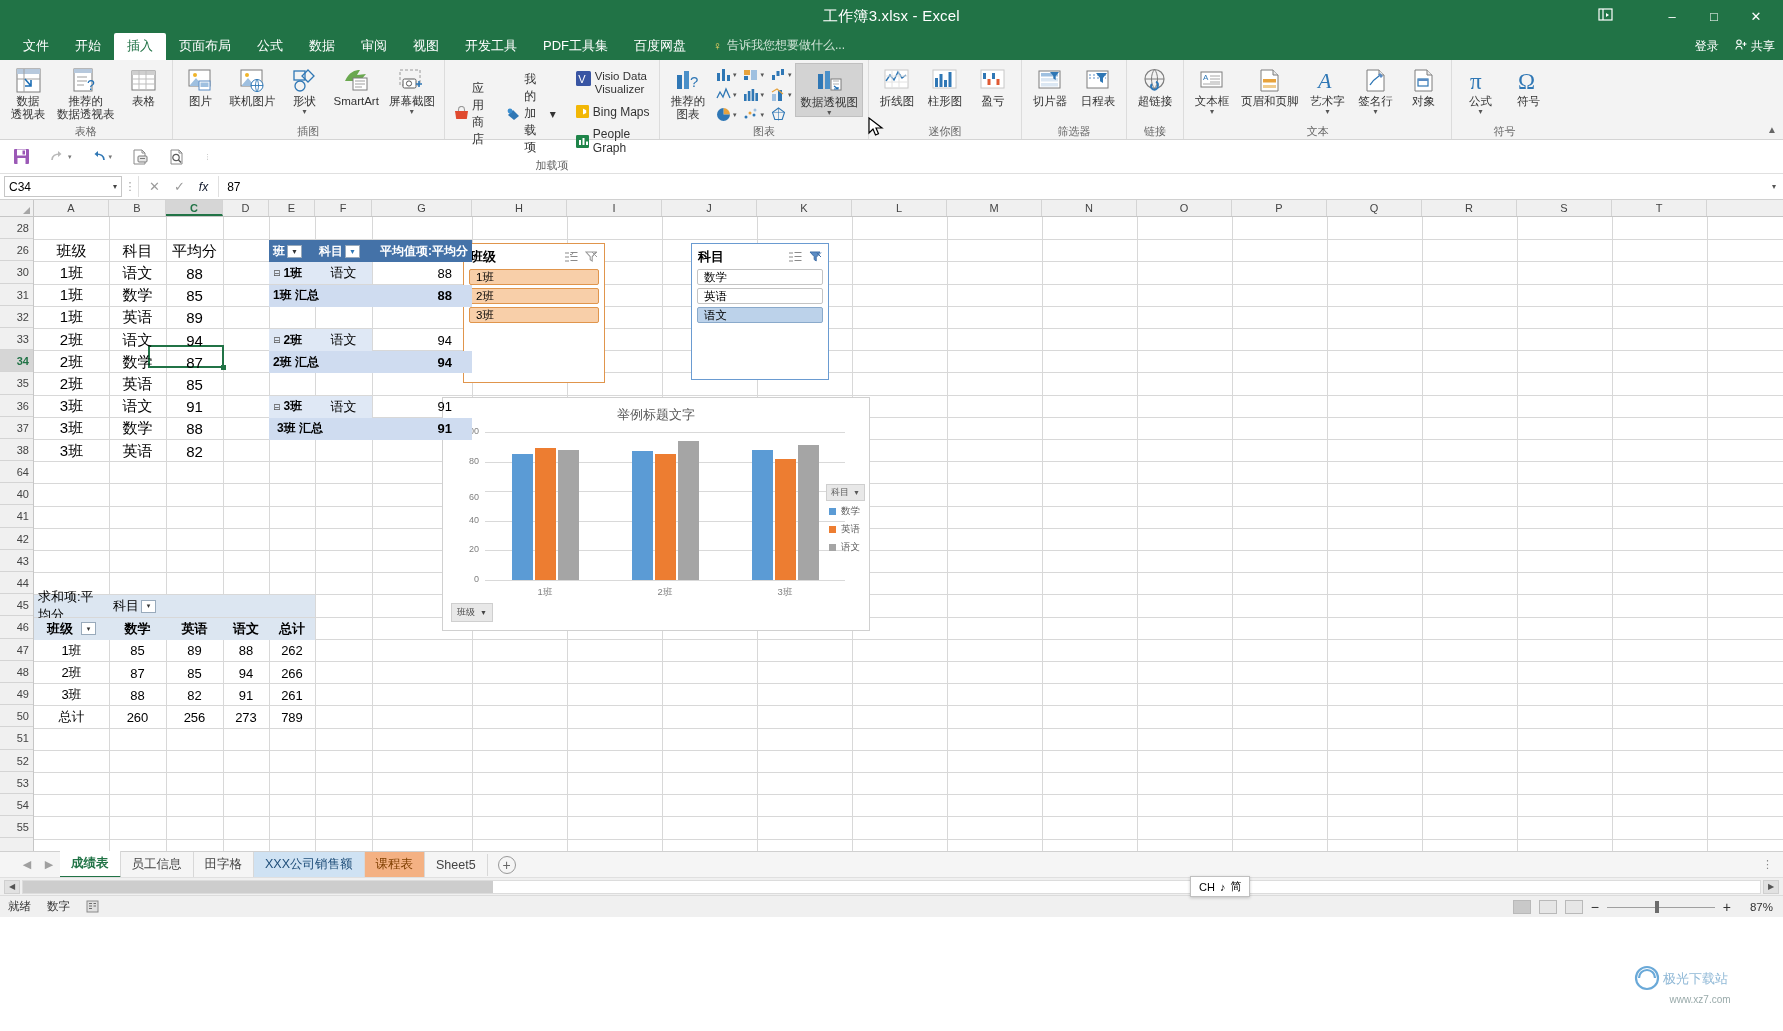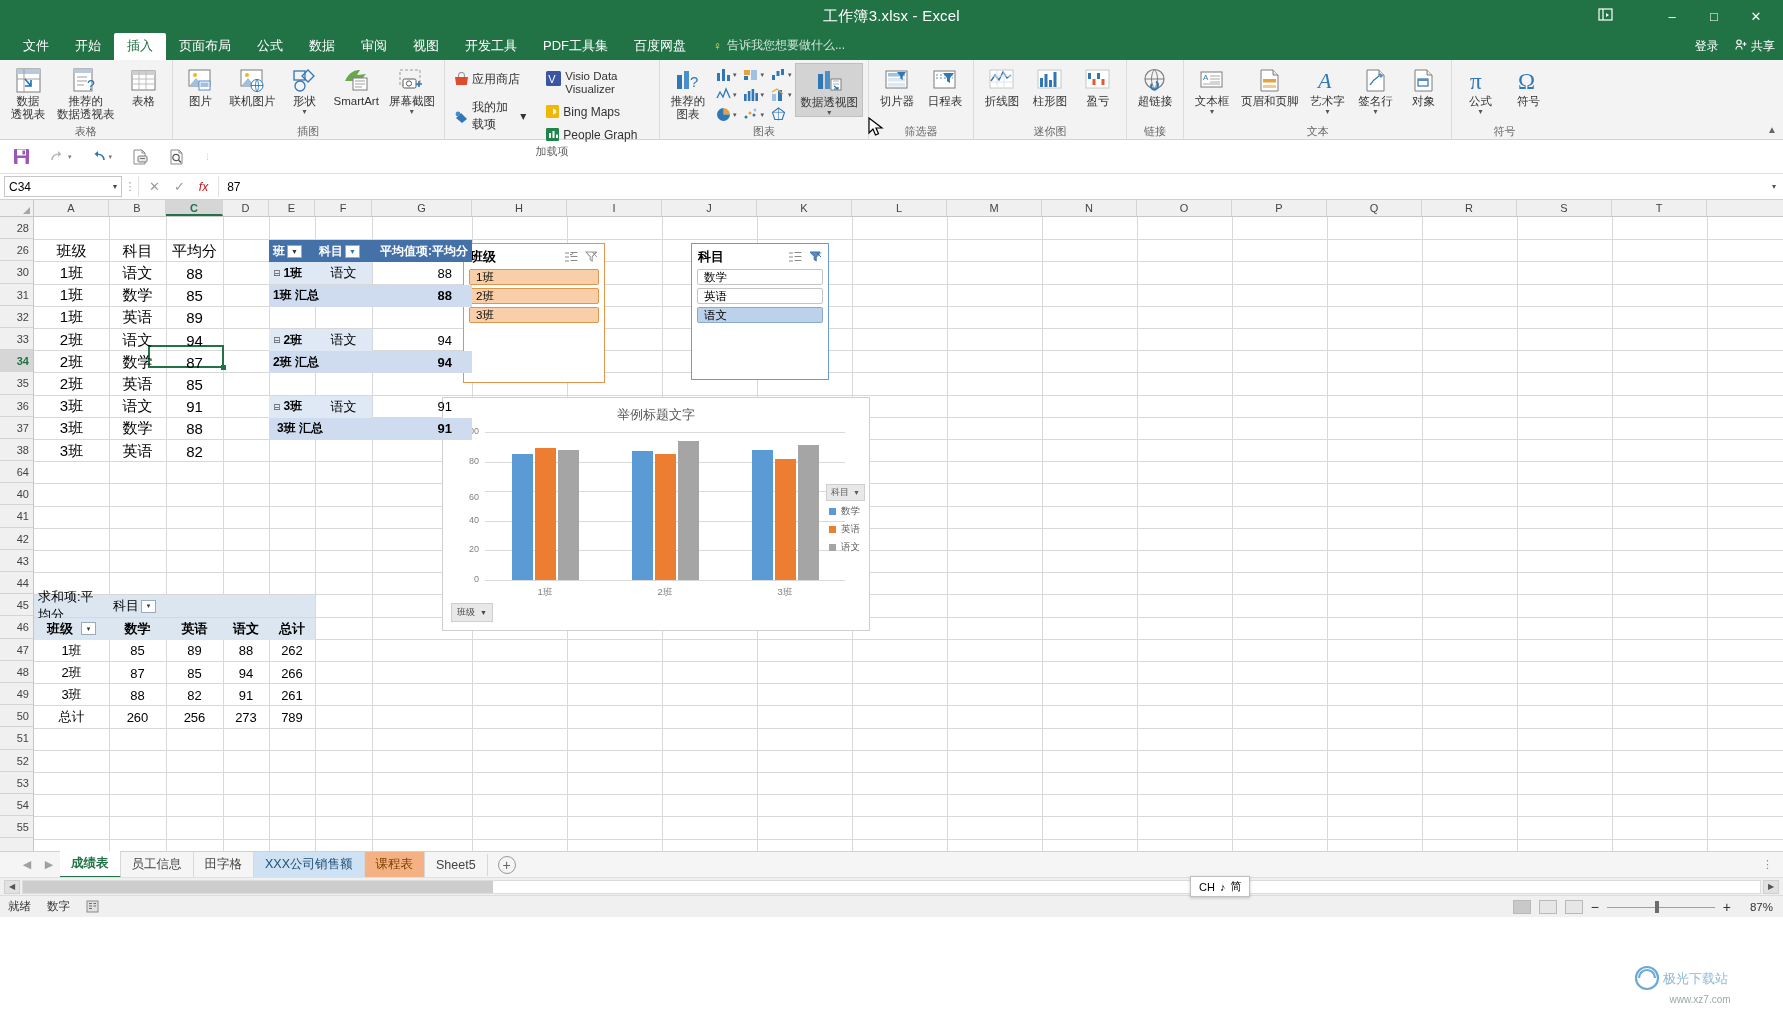--- a/index.html
+++ b/index.html
@@ -60,21 +60,21 @@
   
   .fbar { height:26px; background:#fff; display:flex; align-items:center;
     border-bottom:1px solid #d0d0d0; }
   .namebox { width:118px; height:21px; margin-left:4px; border:1px solid #c6c6c6;
     background:#fff; display:flex; align-items:center; padding:0 4px;
     font-size:12px; justify-content:space-between; }
   .namebox .car { font-size:8px; color:#444; }
   .fb-dots { width:16px; text-align:center; color:#999; font-size:11px; }
   .fb-icons { display:flex; align-items:center; gap:14px; padding:0 10px;
     color:#9a9a9a; font-size:13px; border-left:1px solid #e0e0e0; height:21px; }
-  .fb-icons .fx { font-style:italic; color:#b91c1c; font-size:12px; }
+  .fb-icons .fx { font-style:italic; color:#0f172a; font-size:12px; }
   .fb-input { flex:1; height:21px; border-left:1px solid #e0e0e0; display:flex;
     align-items:center; padding-left:8px; font-size:12px; }
   .fb-exp { width:18px; text-align:center; color:#555; font-size:8px; }
 
   
   .gridwrap { position:relative; height:651px; overflow:hidden; background:#fff; }
   .colhdr { display:flex; height:17px; background:#f0f0f0;
     border-bottom:1px solid #c6c6c6; }
   .corner { width:34px; border-right:1px solid #c6c6c6; background:#f0f0f0;
     position:relative; }
@@ -325,21 +325,21 @@
         </span>
         <span class="lb">屏幕截图</span>
         <span class="car">▾</span>
       </div>
     </div>
     <div class="glabel">插图</div>
   </div>
 
   <div class="rgroup" style="width:215px">
     <div class="gbody" style="flex-direction:row; align-items:flex-start; padding-top:3px">
-      <div style="display:flex;flex-direction:column;gap:7px;padding-top:3px">
+      <div style="display:flex;flex-direction:row;gap:7px;padding-top:3px">
         <div class="smallbtn">
           <span>
             <svg width="15" height="15" viewBox="0 0 15 15">
                 <path d="M1 5h13l-1.2 8H2.2z" fill="#e04a2f"></path>
                 <path d="M4.5 5V3.4a3 3 0 016 0V5" fill="none" stroke="#9a9a9a" stroke-width="1.1"></path>
               </svg>
           </span>
           <span>应用商店</span>
         </div>
         <div class="smallbtn">
@@ -490,20 +490,60 @@
       </div>
     </div>
     <div class="glabel">图表</div>
   </div>
 
   <div class="rgroup">
     <div class="gbody">
       <div class="bigbtn">
         <span class="ic">
           <svg width="27" height="27" viewBox="0 0 27 27">
+              <rect x="2" y="3" width="23" height="18" fill="#fff" stroke="#c8c8c8"></rect>
+              <path d="M3 14l4-6 4 5 4-8 4 6 4-3" fill="none" stroke="#2f77b5" stroke-width="1.4"></path>
+              <path d="M2 9h23M2 15h23M9 3v18M16 3v18" stroke="#e2e2e2"></path>
+            </svg>
+        </span>
+        <span class="lb">折线图</span>
+      </div>
+      <div class="bigbtn">
+        <span class="ic">
+          <svg width="27" height="27" viewBox="0 0 27 27">
+              <rect x="2" y="3" width="23" height="18" fill="#fff" stroke="#c8c8c8"></rect>
+              <rect x="4" y="11" width="3" height="9" fill="#2f77b5"></rect>
+              <rect x="8.5" y="7" width="3" height="13" fill="#2f77b5"></rect>
+              <rect x="13" y="13" width="3" height="7" fill="#2f77b5"></rect>
+              <rect x="17.5" y="5" width="3" height="15" fill="#2f77b5"></rect>
+            </svg>
+        </span>
+        <span class="lb">柱形图</span>
+      </div>
+      <div class="bigbtn">
+        <span class="ic">
+          <svg width="27" height="27" viewBox="0 0 27 27">
+              <rect x="2" y="3" width="23" height="18" fill="#fff" stroke="#c8c8c8"></rect>
+              <rect x="4" y="6" width="3" height="6" fill="#2f77b5"></rect>
+              <rect x="8.5" y="12" width="3" height="6" fill="#e05a33"></rect>
+              <rect x="13" y="6" width="3" height="6" fill="#2f77b5"></rect>
+              <rect x="17.5" y="12" width="3" height="6" fill="#e05a33"></rect>
+            </svg>
+        </span>
+        <span class="lb">盈亏</span>
+      </div>
+    </div>
+    <div class="glabel">迷你图</div>
+  </div>
+
+  <div class="rgroup">
+    <div class="gbody">
+      <div class="bigbtn">
+        <span class="ic">
+          <svg width="27" height="27" viewBox="0 0 27 27">
               <rect x="3" y="4" width="21" height="17" fill="#fff" stroke="#7d7d7d"></rect>
               <rect x="5" y="6" width="17" height="3.5" fill="#9fc0e0"></rect>
               <rect x="5" y="11" width="17" height="3.5" fill="#dbe7f3"></rect>
               <rect x="5" y="16" width="17" height="3.5" fill="#dbe7f3"></rect>
               <path d="M14 5l9 0-3.3 4v4l-2.4-1.4V9z" fill="#2f77b5"></path>
             </svg>
         </span>
         <span class="lb">切片器</span>
       </div>
       <div class="bigbtn">
@@ -511,60 +551,20 @@
           <svg width="27" height="27" viewBox="0 0 27 27">
               <rect x="3" y="4" width="21" height="17" fill="#fff" stroke="#7d7d7d"></rect>
               <path d="M5 8h17M5 11h17" stroke="#5b8cc4" stroke-dasharray="2,2"></path>
               <path d="M12 6l11 0-4 5v5l-3-1.8V11z" fill="#2f77b5"></path>
             </svg>
         </span>
         <span class="lb">日程表</span>
       </div>
     </div>
     <div class="glabel">筛选器</div>
-  </div>
-
-  <div class="rgroup">
-    <div class="gbody">
-      <div class="bigbtn">
-        <span class="ic">
-          <svg width="27" height="27" viewBox="0 0 27 27">
-              <rect x="2" y="3" width="23" height="18" fill="#fff" stroke="#c8c8c8"></rect>
-              <path d="M3 14l4-6 4 5 4-8 4 6 4-3" fill="none" stroke="#2f77b5" stroke-width="1.4"></path>
-              <path d="M2 9h23M2 15h23M9 3v18M16 3v18" stroke="#e2e2e2"></path>
-            </svg>
-        </span>
-        <span class="lb">折线图</span>
-      </div>
-      <div class="bigbtn">
-        <span class="ic">
-          <svg width="27" height="27" viewBox="0 0 27 27">
-              <rect x="2" y="3" width="23" height="18" fill="#fff" stroke="#c8c8c8"></rect>
-              <rect x="4" y="11" width="3" height="9" fill="#2f77b5"></rect>
-              <rect x="8.5" y="7" width="3" height="13" fill="#2f77b5"></rect>
-              <rect x="13" y="13" width="3" height="7" fill="#2f77b5"></rect>
-              <rect x="17.5" y="5" width="3" height="15" fill="#2f77b5"></rect>
-            </svg>
-        </span>
-        <span class="lb">柱形图</span>
-      </div>
-      <div class="bigbtn">
-        <span class="ic">
-          <svg width="27" height="27" viewBox="0 0 27 27">
-              <rect x="2" y="3" width="23" height="18" fill="#fff" stroke="#c8c8c8"></rect>
-              <rect x="4" y="6" width="3" height="6" fill="#2f77b5"></rect>
-              <rect x="8.5" y="12" width="3" height="6" fill="#e05a33"></rect>
-              <rect x="13" y="6" width="3" height="6" fill="#2f77b5"></rect>
-              <rect x="17.5" y="12" width="3" height="6" fill="#e05a33"></rect>
-            </svg>
-        </span>
-        <span class="lb">盈亏</span>
-      </div>
-    </div>
-    <div class="glabel">迷你图</div>
   </div>
 
   <div class="rgroup">
     <div class="gbody">
       <div class="bigbtn">
         <span class="ic">
           <svg width="27" height="27" viewBox="0 0 27 27">
               <circle cx="13.5" cy="12" r="9.5" fill="none" stroke="#7d7d7d" stroke-width="1.2"></circle>
               <path d="M4 12h19M13.5 2.5c4 4.5 4 14.5 0 19M13.5 2.5c-4 4.5-4 14.5 0 19" fill="none" stroke="#7d7d7d" stroke-width="1"></path>
               <path d="M11 17c-1.8 1.8-1 4.4 1 5.3 1.5.7 3 .2 4-1l1.5-1.6" fill="none" stroke="#2f77b5" stroke-width="2"></path>

